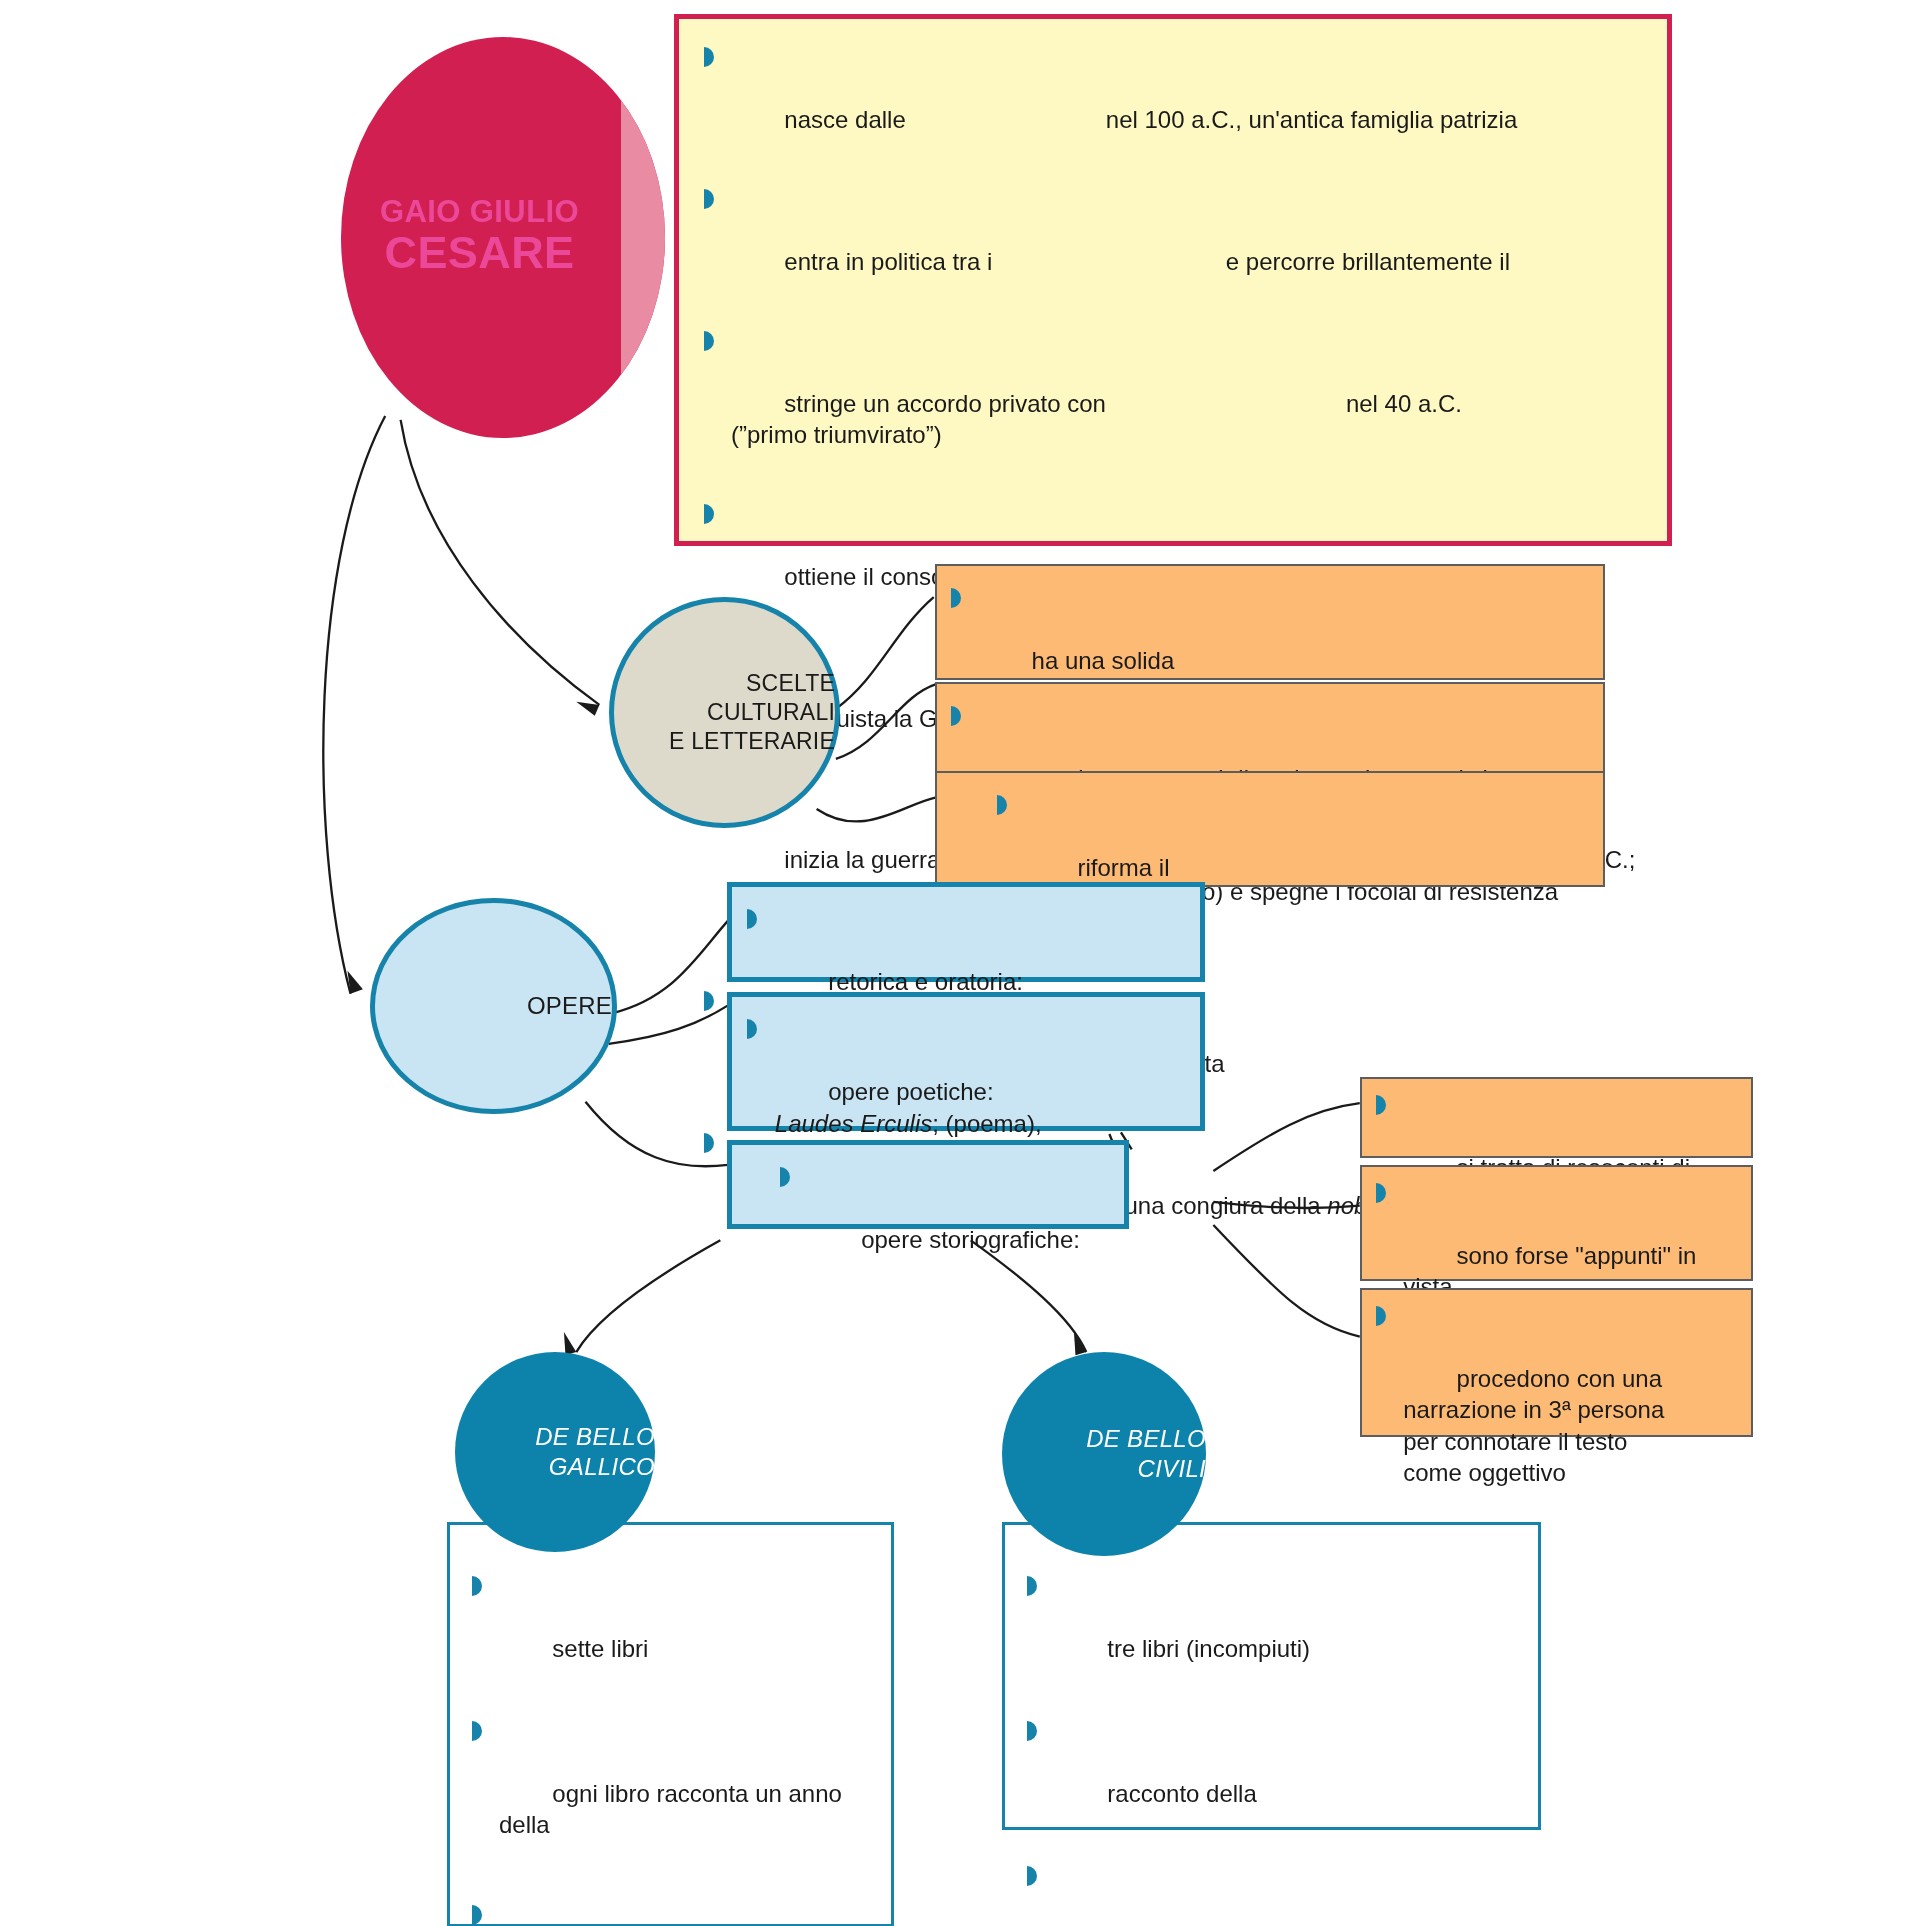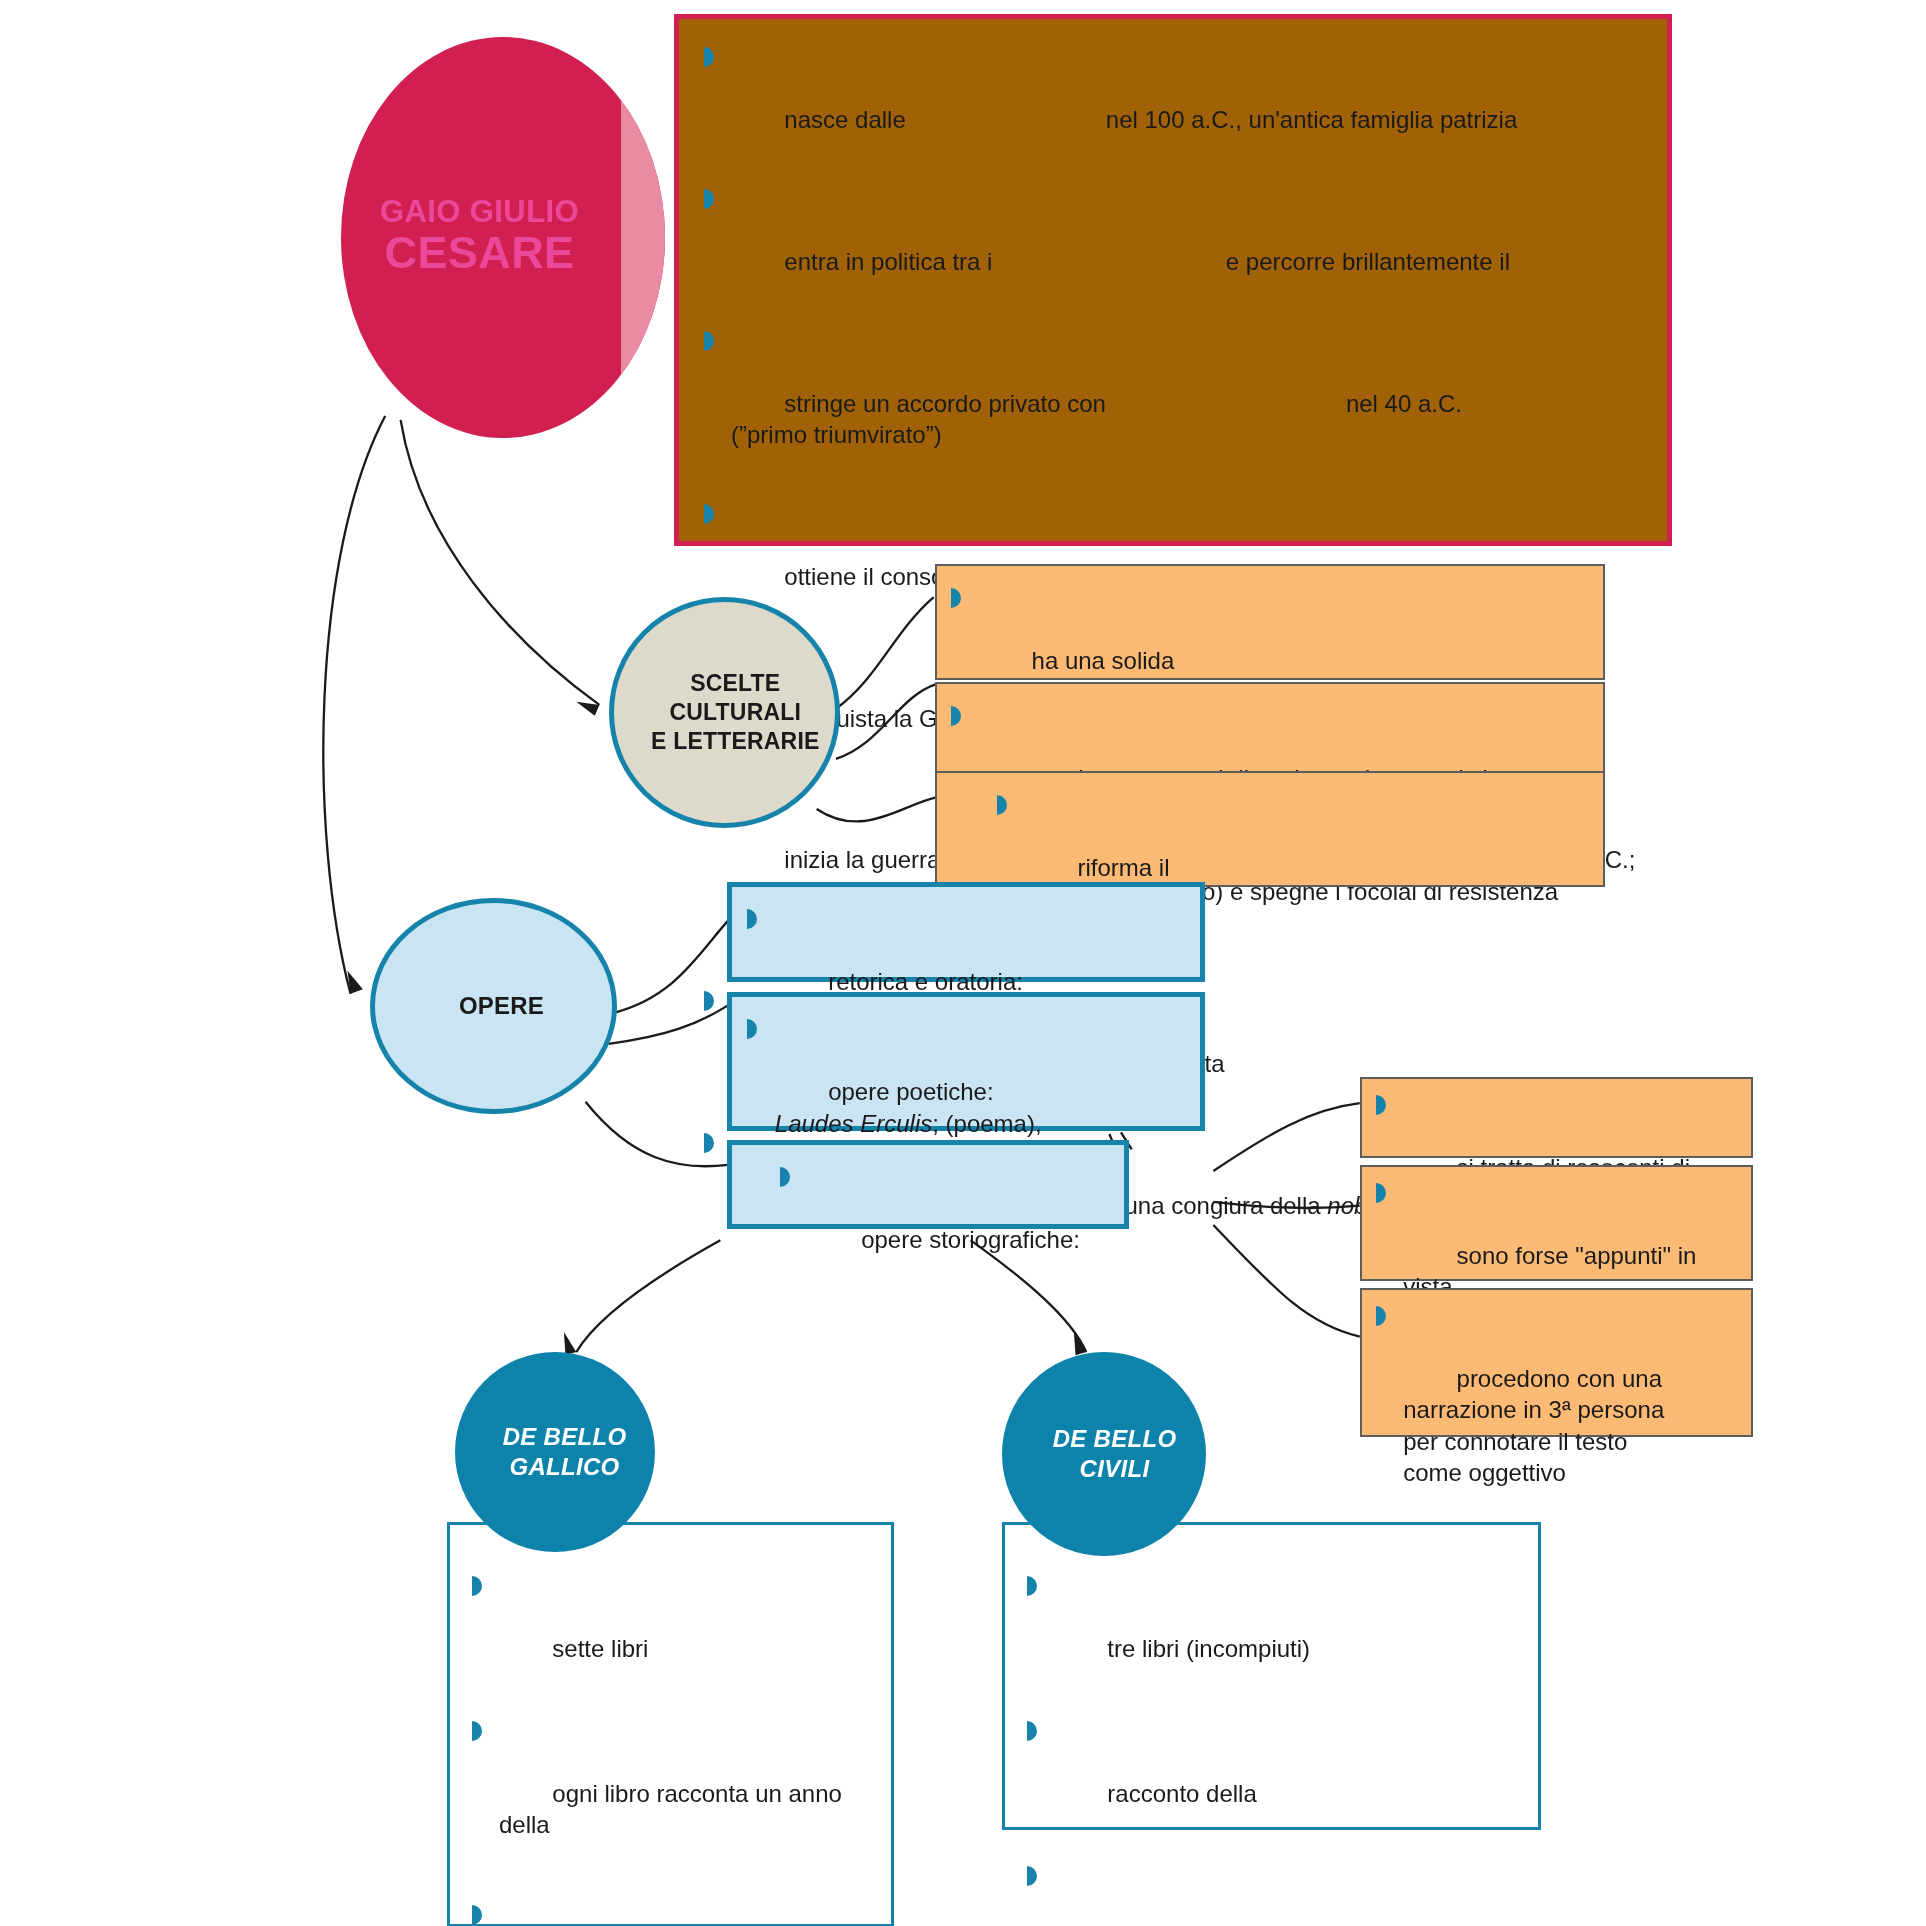--- a/index.html
+++ b/index.html
@@ -42,21 +42,21 @@
     line-height:1.0;
   }
   .hero-label .l1{display:block;font-size:31px;font-weight:bold;letter-spacing:0.4px;}
   .hero-label .l2{display:block;font-size:45px;font-weight:bold;letter-spacing:0.4px;margin-top:3.1px;}
 
   
   .panel-main{
     position:absolute;
     left:674px; top:14px;
     width:998px; height:532px;
-    background:#a16207;
+    background:#fef9c3;
     border:5.4px solid #d01f50;
     box-sizing:border-box;
     z-index:6;
   }
   .panel-main .lines{
     position:absolute; left:20px; top:23px; right:10.8px;
   }
 
   
   .bl{
@@ -78,22 +78,22 @@
   
   .node{
     position:absolute;
     border-radius:50%;
     box-sizing:border-box;
     display:flex;align-items:center;justify-content:flex-start;
     z-index:6;
   }
   .node .ntxt{
     width:100%;
-    text-align:center;
-    font-weight:bold;
+    text-align:right;
+    font-weight:normal;
     line-height:1.25;
   }
   .node-scelte{
     left:609px; top:597px; width:231px; height:231px;
     background:#dedacb; border:5.4px solid #1683ab;
   }
   .node-scelte .ntxt{font-size:23px;padding-left:21.6px;letter-spacing:0.2px;}
   .node-opere{
     left:370px; top:898px; width:247px; height:216px;
     background:#c9e4f2; border:5.4px solid #1683ab;

